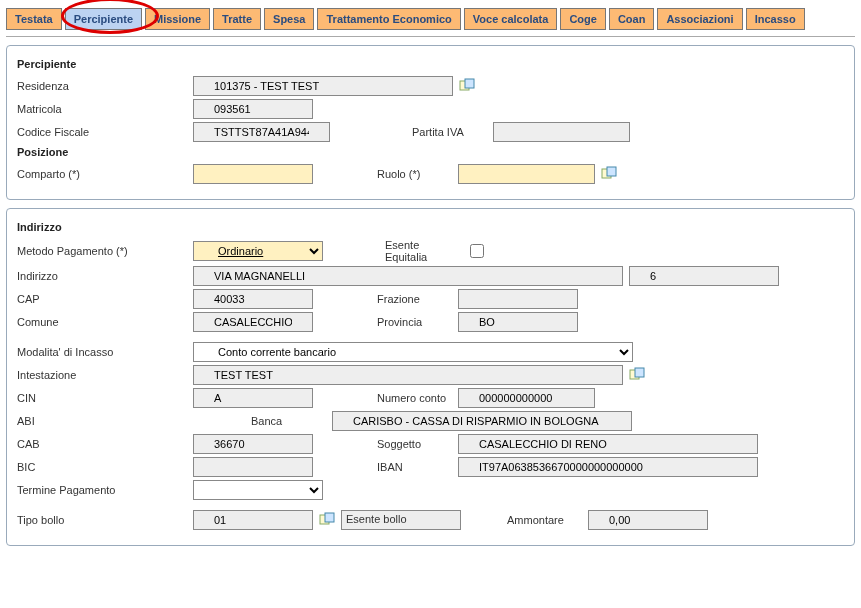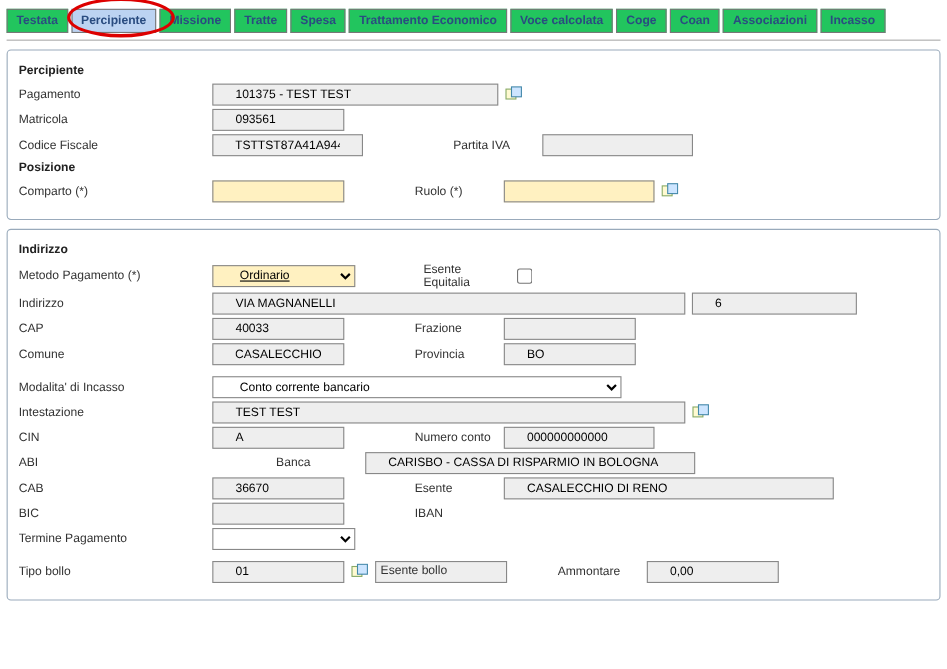--- a/index.html
+++ b/index.html
@@ -1,18 +1,18 @@
 <!DOCTYPE html>
 <html><head>
 <meta charset="utf-8">
 <style>
   * { box-sizing: border-box; font-family: Verdana, Arial, sans-serif; font-size: 11px; }
   body { margin: 0; padding: 6px; background: #fff; color: #333; }
   .tabbar { display: flex; gap: 3px; padding: 2px 0 6px 0; border-bottom: 1px solid #aaa; position: relative; }
-  .tab { border: 1px solid #777; padding: 4px 8px; background: #22c55e; cursor: pointer; font-weight: bold; color: #2a4c80; }
+  .tab { border: 1px solid #777; padding: 4px 8px; background: #fdba74; cursor: pointer; font-weight: bold; color: #2a4c80; }
   .tab.active { background: #bcd3f2; }
   .circle-mark {
     position: absolute; left: 55px; top: -8px; width: 98px; height: 36px;
     border: 3px solid #d00; border-radius: 50%;
     pointer-events: none; z-index: 10;
   }
   .panel { border: 1px solid #9ab; border-radius: 4px; margin-top: 8px; padding: 8px 10px 12px 10px; }
   .section-title { font-weight: bold; color: #222; margin: 4px 0 6px 0; }
   .row { display: flex; align-items: center; margin: 3px 0; gap: 6px; }
   .lbl { width: 170px; color: #333; }
@@ -48,21 +48,21 @@
   <div class="tab">Coge</div>
   <div class="tab">Coan</div>
   <div class="tab">Associazioni</div>
   <div class="tab">Incasso</div>
 </div>
 
 <div class="panel">
   <div class="section-title">Percipiente</div>
 
   <div class="row">
-    <div class="lbl">Pagamento</div>
+    <div class="lbl">Residenza</div>
     <input type="text" class="w-lg" value="101375 - TEST TEST" style="">
     <span class="icon-btn">
       <svg viewBox="0 0 16 16">
           <rect x="1" y="3" width="9" height="9" fill="#fffad1" stroke="#8a6"></rect>
           <rect x="6" y="1" width="9" height="9" fill="#cde5ff" stroke="#48a"></rect>
         </svg>
     </span>
   </div>
 
   <div class="row">
@@ -125,21 +125,21 @@
   <div class="row">
     <div class="lbl">Comune</div>
     <input type="text" class="w-md" value="CASALECCHIO DI RENO" style="">
     <div style="width:12px"></div>
     <div class="lbl2">Provincia</div>
     <input type="text" class="w-md" value="BO" style="">
   </div>
 
   <div class="row" style="margin-top:10px">
     <div class="lbl">Modalita' di Incasso</div>
-    <select style="width:372px">
+    <select style="width:440px">
       <option>Conto corrente bancario</option>
     </select>
   </div>
 
   <div class="row">
     <div class="lbl">Intestazione</div>
     <input type="text" class="w-full" value="TEST TEST" style="">
     <span class="icon-btn">
       <svg viewBox="0 0 16 16">
           <rect x="1" y="3" width="9" height="9" fill="#fffad1" stroke="#8a6"></rect>
@@ -160,29 +160,30 @@
     <div class="lbl">ABI</div>
     <div style="width:12px"></div>
     <div class="lbl2">Banca</div>
     <input type="text" class="w-bank" value="CARISBO - CASSA DI RISPARMIO IN BOLOGNA" style="">
   </div>
 
   <div class="row">
     <div class="lbl">CAB</div>
     <input type="text" class="w-md" value="36670" style="">
     <div style="width:12px"></div>
-    <div class="lbl2">Esente</div>
+    <div class="lbl2">Soggetto</div>
     <input type="text" class="w-bank" value="CASALECCHIO DI RENO" style="">
   </div>
 
   <div class="row">
     <div class="lbl">BIC</div>
     <input type="text" class="w-md" value="" style="">
     <div style="width:12px"></div>
     <div class="lbl2">IBAN</div>
+    <input type="text" class="w-bank" value="IT97A0638536670000000000000" style="">
   </div>
 
   <div class="row">
     <div class="lbl">Termine Pagamento</div>
     <select class="w-select">
       <option></option>
     </select>
   </div>
 
   <div class="row" style="margin-top:10px">

